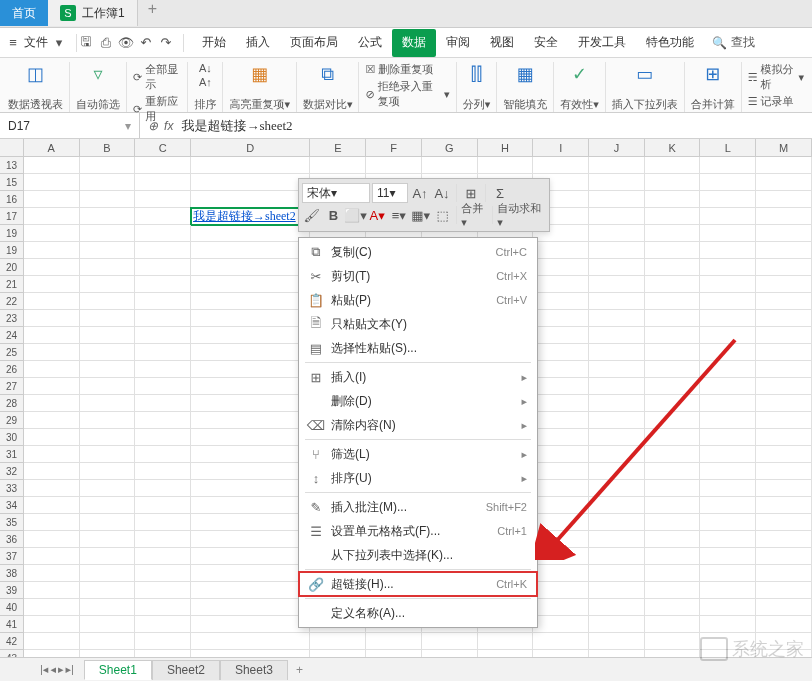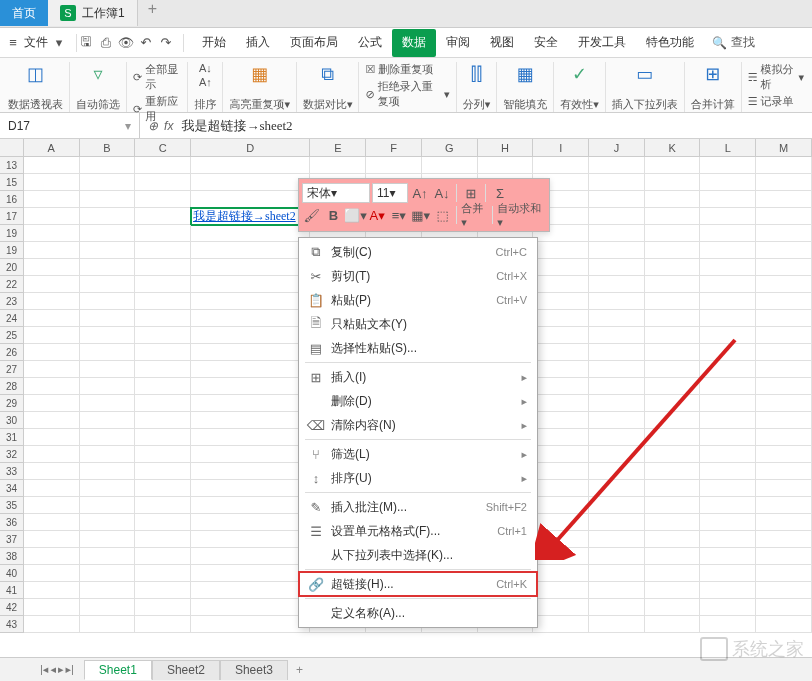--- a/index.html
+++ b/index.html
@@ -45,21 +45,21 @@
 .corner{width:24px;border-right:1px solid #ccc;background:#f2f2f2}
 .col-h{border-right:1px solid #ccc;text-align:center;font-size:11px;color:#555;line-height:18px}
 .rows{position:relative}
 .row{display:flex;height:17px}
 .row-h{width:24px;background:#f2f2f2;border-right:1px solid #ccc;border-bottom:1px solid #ccc;text-align:center;font-size:10px;color:#555;line-height:17px}
 .cell{border-right:1px solid #e0e0e0;border-bottom:1px solid #e0e0e0;height:17px;position:relative}
 .cell.sel{outline:2px solid #0a9d4e;outline-offset:-1px}
 .link-cell{color:#0050d0;text-decoration:underline;font-size:12px;font-family:"SimSun",serif;padding:0 2px;white-space:nowrap;position:absolute;z-index:2}
 
 
-.mini-tb{position:absolute;top:178px;left:298px;width:252px;height:54px;background:#fca5a5;border:1px solid #b8b8b8;box-shadow:0 2px 6px rgba(0,0,0,.15);padding:3px;z-index:50}
+.mini-tb{position:absolute;top:178px;left:298px;width:252px;height:54px;background:#e5e5e5;border:1px solid #b8b8b8;box-shadow:0 2px 6px rgba(0,0,0,.15);padding:3px;z-index:50}
 .mt-row{display:flex;align-items:center;height:22px;gap:2px}
 .mt-sel{border:1px solid #ccc;height:20px;padding:0 4px;font-size:12px;display:flex;align-items:center;background:#fff}
 .mt-btn{width:20px;height:20px;display:flex;align-items:center;justify-content:center;font-size:13px;color:#555;border:1px solid transparent}
 .mt-sep{width:1px;height:18px;background:#ddd;margin:0 2px}
 .mt-lbl{font-size:11px;color:#555}
 
 
 .ctx{position:absolute;top:237px;left:298px;width:240px;background:#fff;border:1px solid #a8a8a8;box-shadow:2px 2px 8px rgba(0,0,0,.2);z-index:60;padding:2px 0}
 .ctx-item{display:flex;align-items:center;height:24px;padding:0 10px 0 8px;font-size:12px;color:#333}
 .ctx-ico{width:18px;display:flex;justify-content:center;color:#666;font-size:13px}
@@ -330,20 +330,36 @@
         <div class="cell" style="width: 56px;"></div>
         <div class="cell" style="width: 56px;"></div>
         <div class="cell" style="width: 56px;"></div>
         <div class="cell" style="width: 56px;"></div>
         <div class="cell" style="width: 56px;"></div>
         <div class="cell" style="width: 56px;"></div>
         <div class="cell" style="width: 56px;"></div>
         <div class="cell" style="width: 56px;"></div>
       </div>
       <div class="row">
+        <div class="row-h">21</div>
+        <div class="cell" style="width: 56px;"></div>
+        <div class="cell" style="width: 56px;"></div>
+        <div class="cell" style="width: 56px;"></div>
+        <div class="cell" style="width: 120px;"></div>
+        <div class="cell" style="width: 56px;"></div>
+        <div class="cell" style="width: 56px;"></div>
+        <div class="cell" style="width: 56px;"></div>
+        <div class="cell" style="width: 56px;"></div>
+        <div class="cell" style="width: 56px;"></div>
+        <div class="cell" style="width: 56px;"></div>
+        <div class="cell" style="width: 56px;"></div>
+        <div class="cell" style="width: 56px;"></div>
+        <div class="cell" style="width: 56px;"></div>
+      </div>
+      <div class="row">
         <div class="row-h">22</div>
         <div class="cell" style="width: 56px;"></div>
         <div class="cell" style="width: 56px;"></div>
         <div class="cell" style="width: 56px;"></div>
         <div class="cell" style="width: 120px;"></div>
         <div class="cell" style="width: 56px;"></div>
         <div class="cell" style="width: 56px;"></div>
         <div class="cell" style="width: 56px;"></div>
         <div class="cell" style="width: 56px;"></div>
         <div class="cell" style="width: 56px;"></div>
@@ -587,20 +603,36 @@
         <div class="cell" style="width: 56px;"></div>
         <div class="cell" style="width: 56px;"></div>
         <div class="cell" style="width: 56px;"></div>
         <div class="cell" style="width: 56px;"></div>
         <div class="cell" style="width: 56px;"></div>
         <div class="cell" style="width: 56px;"></div>
         <div class="cell" style="width: 56px;"></div>
       </div>
       <div class="row">
         <div class="row-h">38</div>
+        <div class="cell" style="width: 56px;"></div>
+        <div class="cell" style="width: 56px;"></div>
+        <div class="cell" style="width: 56px;"></div>
+        <div class="cell" style="width: 120px;"></div>
+        <div class="cell" style="width: 56px;"></div>
+        <div class="cell" style="width: 56px;"></div>
+        <div class="cell" style="width: 56px;"></div>
+        <div class="cell" style="width: 56px;"></div>
+        <div class="cell" style="width: 56px;"></div>
+        <div class="cell" style="width: 56px;"></div>
+        <div class="cell" style="width: 56px;"></div>
+        <div class="cell" style="width: 56px;"></div>
+        <div class="cell" style="width: 56px;"></div>
+      </div>
+      <div class="row">
+        <div class="row-h">39</div>
         <div class="cell" style="width: 56px;"></div>
         <div class="cell" style="width: 56px;"></div>
         <div class="cell" style="width: 56px;"></div>
         <div class="cell" style="width: 120px;"></div>
         <div class="cell" style="width: 56px;"></div>
         <div class="cell" style="width: 56px;"></div>
         <div class="cell" style="width: 56px;"></div>
         <div class="cell" style="width: 56px;"></div>
         <div class="cell" style="width: 56px;"></div>
         <div class="cell" style="width: 56px;"></div>

